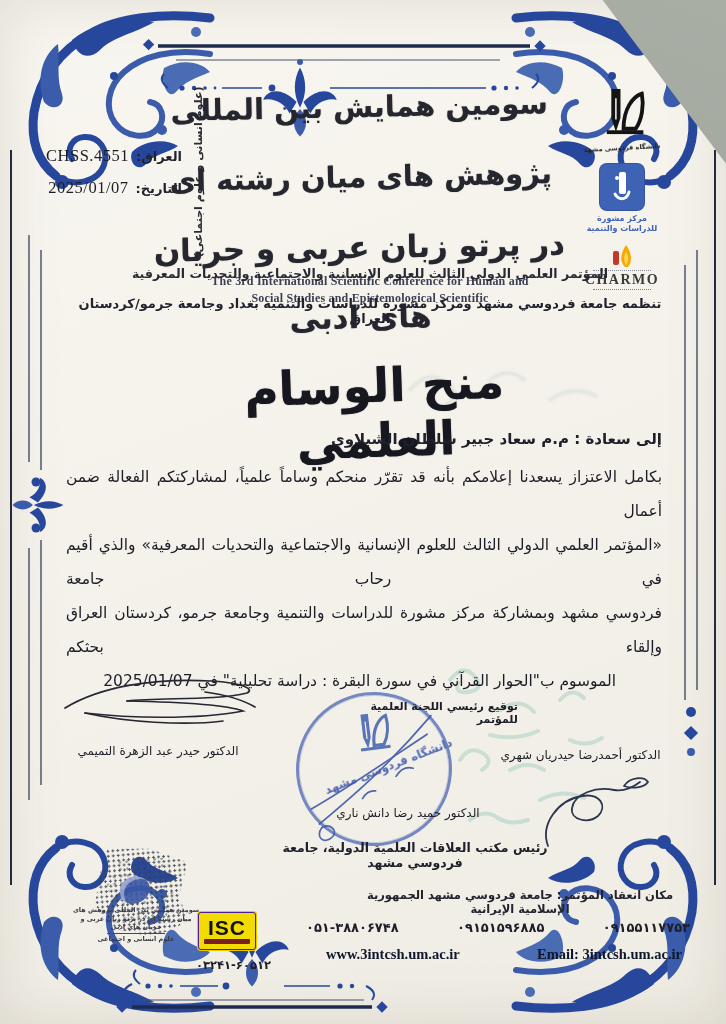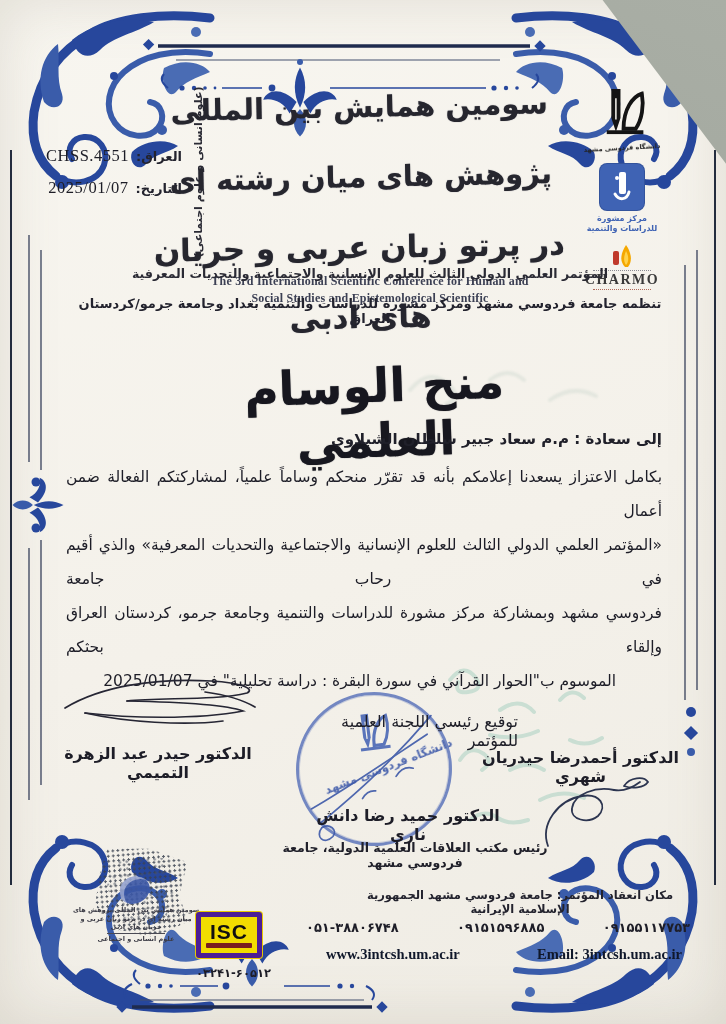--- a/index.html
+++ b/index.html
@@ -24,34 +24,34 @@
   .ref-row{display:flex;gap:7px;align-items:baseline;justify-content:flex-start;}
   .ref-label{font-size:13px;font-weight:bold;color:#23232e;}
   .ref-val{font-family:"Liberation Serif",serif;font-size:16.5px;color:#1d1d26;letter-spacing:.5px;}
   
   .award-title{font-size:47px;font-weight:bold;color:#17171f;transform:rotate(-2deg);
                text-shadow:0 0 1px rgba(20,20,30,.6);}
   .recipient{font-size:15px;font-weight:bold;}
   .body-line{font-size:15.5px;line-height:34px;color:#1d1d27;}
   .just{text-align:justify;text-align-last:justify;}
   .closing{font-size:15px;color:#21212b;}
-  .sig-name{font-size:16px;font-weight:bold;color:#1d1d27;}
-  .sig-caption{font-size:16px;font-weight:normal;color:#1c1c26;margin-top:12px;}
+  .sig-name{font-size:12px;font-weight:normal;color:#1d1d27;}
+  .sig-caption{font-size:11px;font-weight:bold;color:#1c1c26;}
   .sig-title-sm{font-size:12.5px;font-weight:bold;color:#20202a;}
   
   .stamp{width:150px;height:148px;border:3px solid rgba(72,100,180,.75);border-radius:50%;
          transform:rotate(-7deg);box-shadow:inset 0 0 0 1px rgba(72,100,180,.25);}
   .stamp-text{font-size:11.5px;font-weight:bold;color:rgba(62,90,170,.9);transform:rotate(-14deg);
               filter:blur(.3px);white-space:nowrap;}
   
   .venue{font-size:11.5px;font-weight:bold;color:#23232e;}
   .phones{display:flex;justify-content:space-between;font-size:13px;font-weight:bold;color:#1e1e28;}
   .webrow{display:flex;justify-content:space-between;font-family:"Liberation Serif",serif;
           font-size:14.5px;font-weight:bold;color:#0f172a;}
-  .isc-box{width:56px;height:36px;background:#f2dc00;border:5px solid #4c1d95;border-radius:3px;
+  .isc-box{width:56px;height:36px;background:#f2dc00;border:1px solid #4c1d95;border-radius:3px;
            display:flex;flex-direction:column;align-items:center;justify-content:center;
            box-shadow:0 0 0 1px #e8c900;}
   .isc-word{font-family:"Liberation Sans",sans-serif;font-weight:bold;font-size:21px;color:#111;
             line-height:20px;letter-spacing:1px;}
   .isc-strip{width:46px;height:5px;background:#7a1f1f;margin-top:1px;border-radius:1px;}
   .isc-code{font-size:11.5px;font-weight:bold;color:#1d1d26;direction:ltr;}
   .qr{width:96px;height:92px;transform:rotate(-5deg);position:relative;}
   .qr .dots1{position:absolute;inset:0;opacity:.85;
       background:radial-gradient(#39414f 1px,transparent 1.35px);background-size:5px 5px;
       clip-path:polygon(18% 0,62% 4%,100% 22%,88% 58%,96% 86%,58% 100%,20% 88%,0 60%,8% 26%);}

